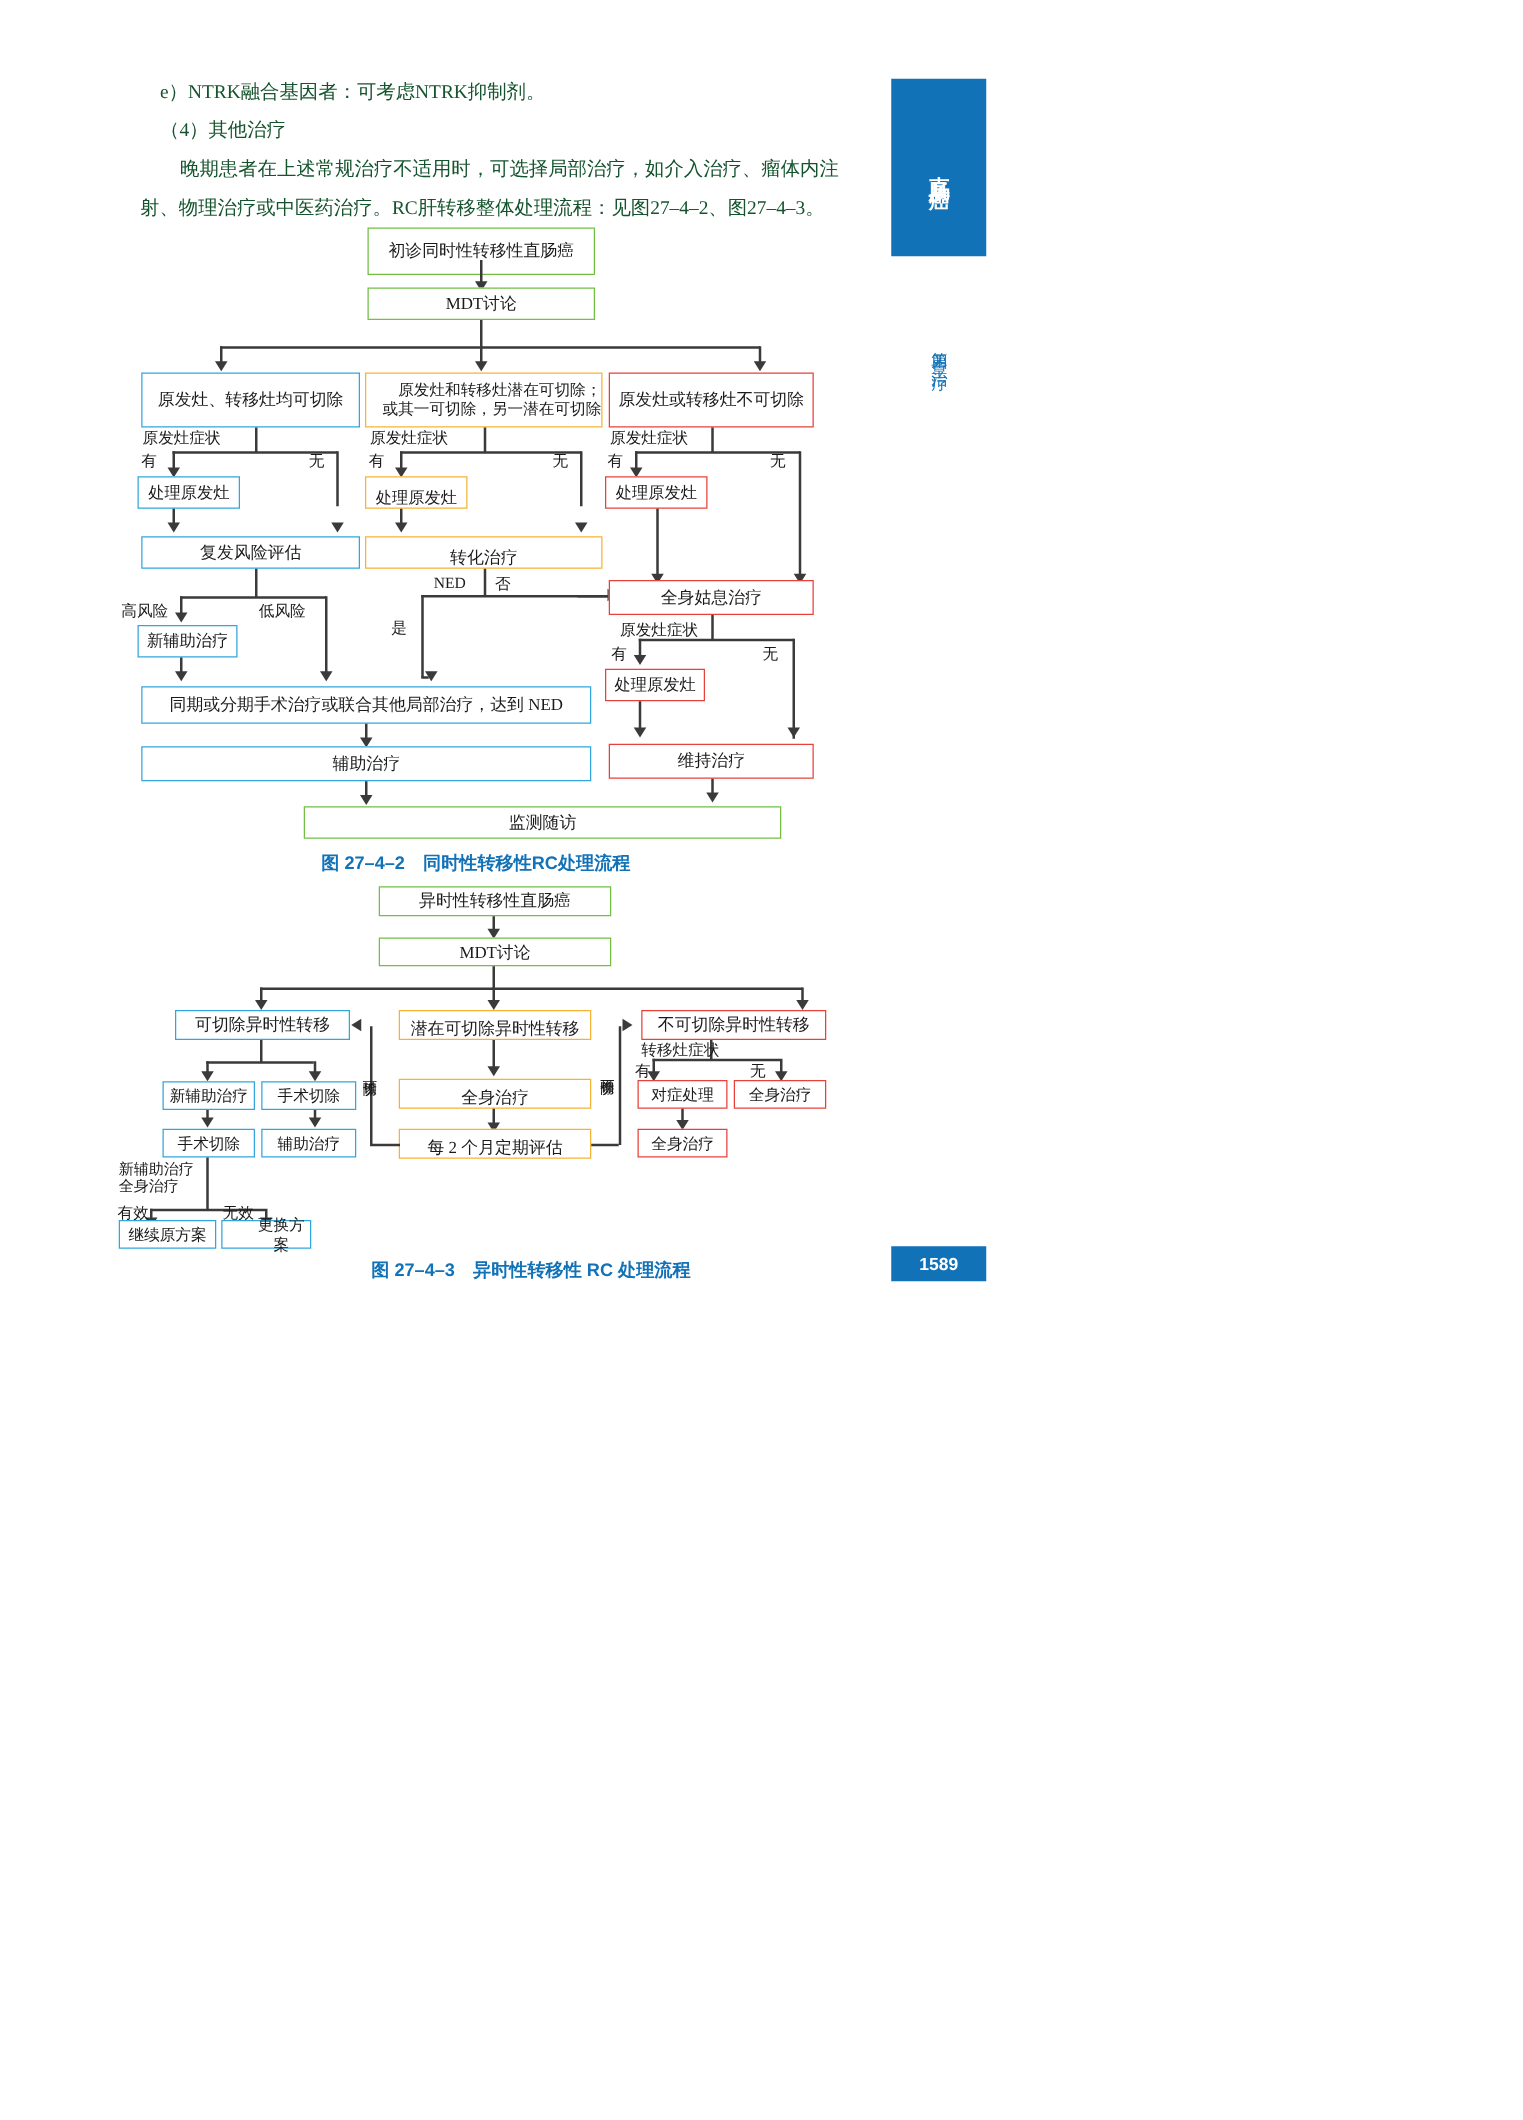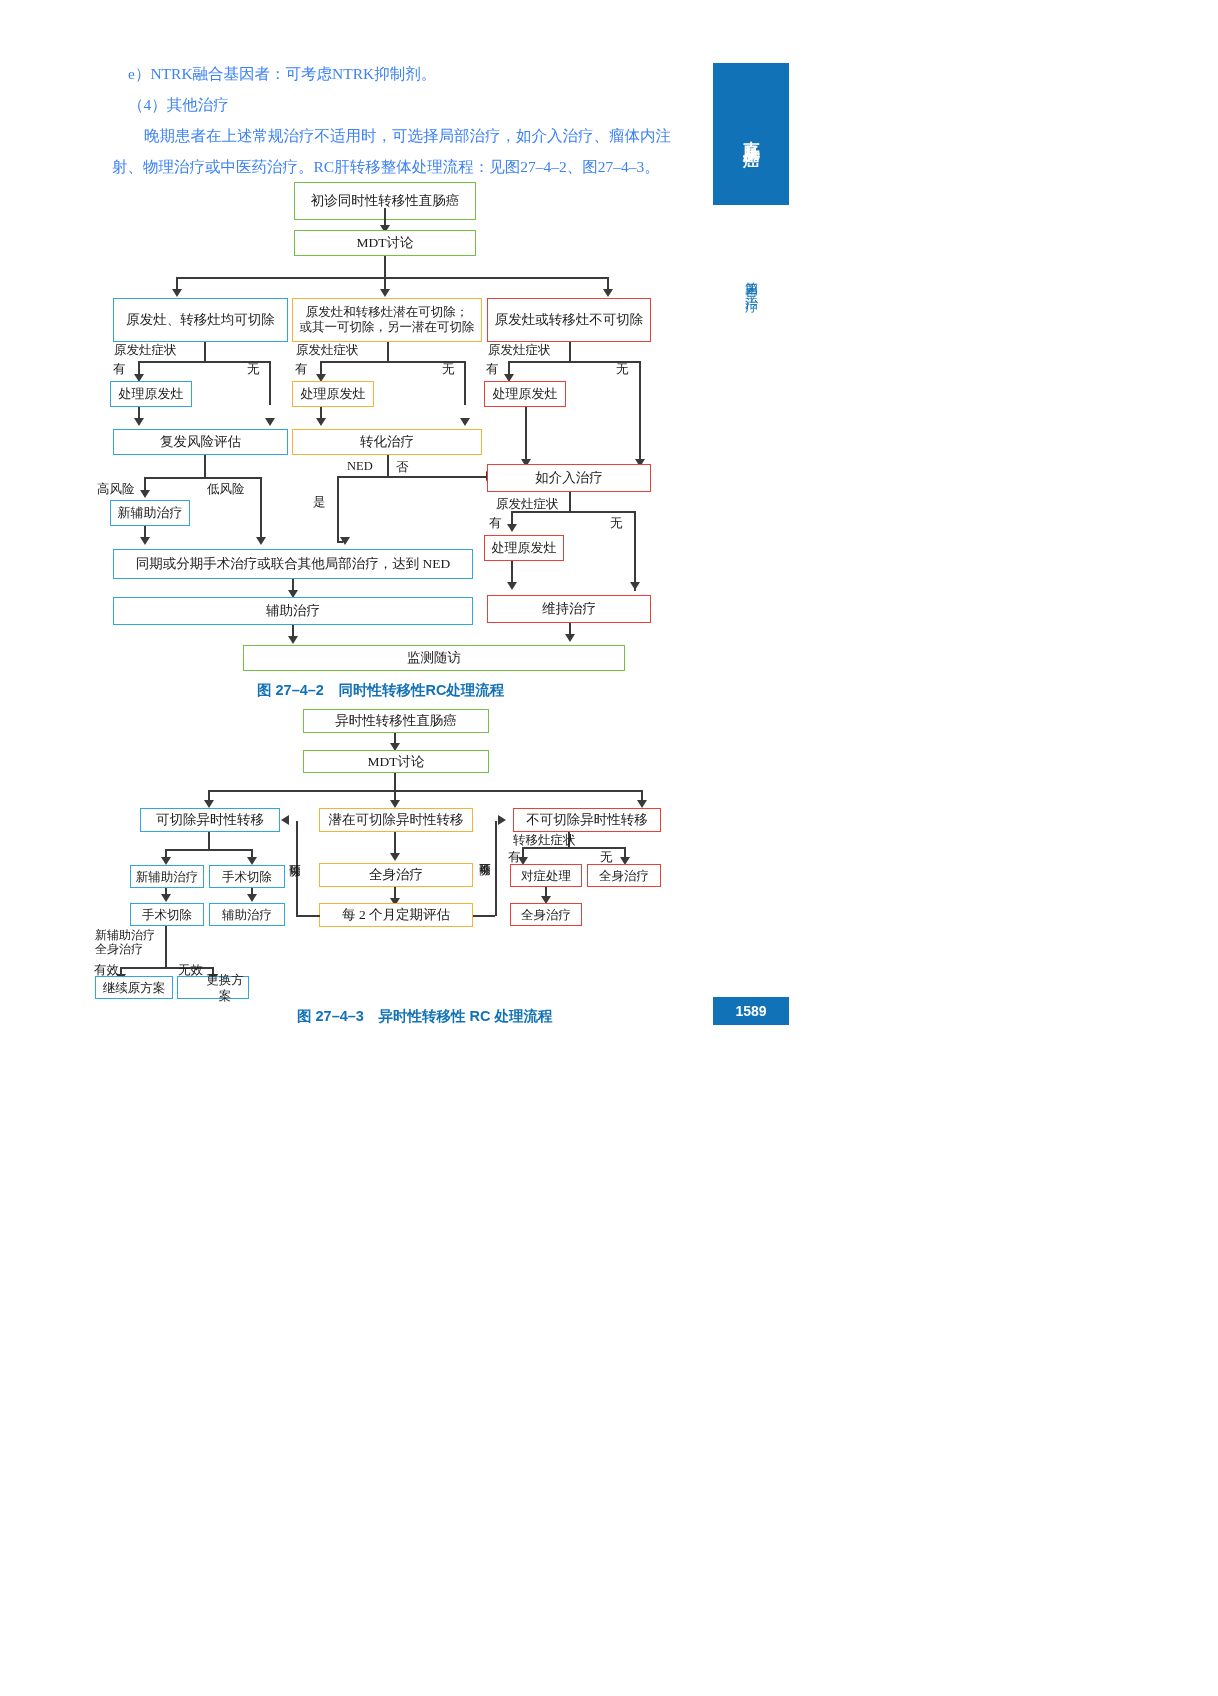--- a/index.html
+++ b/index.html
@@ -5,21 +5,21 @@
   html,body{margin:0;padding:0;}
   body{
     width:1218px;height:1696px;background:#ffffff;
     font-family:"Liberation Serif","DejaVu Serif",serif;
     position:relative;overflow:hidden;
   }
   .page{position:absolute;inset:0;}
 
   
   .copy{position:absolute;left:112px;top:58px;width:560px;
-        font-size:15.5px;line-height:31px;color:#3b82f6;}
+        font-size:15.5px;line-height:31px;color:#14532d;}
   .copy p{margin:0;}
   .ind1{text-indent:16px;}
   .ind2{text-indent:32px;}
 
   
   .tab-main{position:absolute;left:713px;top:63px;width:76px;height:142px;
             background:#1272b8;color:#fff;display:flex;align-items:center;
             justify-content:center;}
   .tab-main span{font-family:"Liberation Sans","DejaVu Sans",sans-serif;
             font-weight:bold;font-size:17px;line-height:28px;text-align:center;
@@ -36,21 +36,21 @@
          display:flex;align-items:center;justify-content:center;}
 
   
   .fc{position:absolute;}
   .bx{position:absolute;box-sizing:border-box;background:#fff;
       border:1.6px solid #888;display:flex;align-items:center;
       justify-content:center;text-align:center;color:#1a1a1a;
       font-size:13.5px;line-height:16px;}
   .bx.green{border-color:#72bf44;}
   .bx.blue{border-color:#30a6dd;}
-  .bx.orange{border-color:#f5b335;}
+  .bx.orange{border-color:#f5b335;align-items:flex-end;}
   .bx.red{border-color:#e8413a;}
   .bx.sm{font-size:13px;}
   .bx.tiny{font-size:12.5px;}
 
   .ln{position:absolute;background:#3a3a3a;}
   .lnv{width:1.6px;}
   .lnh{height:1.6px;}
   .arw{position:absolute;width:0;height:0;
        border-left:5px solid transparent;border-right:5px solid transparent;
        border-top:8px solid #3a3a3a;}
@@ -215,21 +215,21 @@
 
     <div class="bx red sm" style="left:484px;top:381px;width:82px;height:26px;">
       <span>处理原发灶</span>
       </div>
     <div class="ln lnv" style="left:525px;top:407px;height:57px;"></div>
     <div class="arw" style="left:521px;top:459px;"></div>
     <div class="arw" style="left:635px;top:459px;"></div>
     <div class="arwR" style="left:486px;top:471px;"></div>
 
     <div class="bx red" style="left:487px;top:464px;width:164px;height:28px;">
-      <span>如介入治疗</span>
+      <span>全身姑息治疗</span>
       </div>
 
     <div class="ln lnv" style="left:569px;top:492px;height:20px;"></div>
     <div class="ln lnh" style="left:511px;top:511px;width:124px;"></div>
     <div class="ln lnv" style="left:511px;top:511px;height:18px;"></div>
     <div class="ln lnv" style="left:634px;top:511px;height:80px;"></div>
     <div class="arw" style="left:507px;top:524px;"></div>
     <div class="lb" style="left:496px;top:496px;">原发灶症状</div>
     <div class="lb" style="left:489px;top:515px;">有</div>
     <div class="lb" style="left:610px;top:515px;">无</div>

